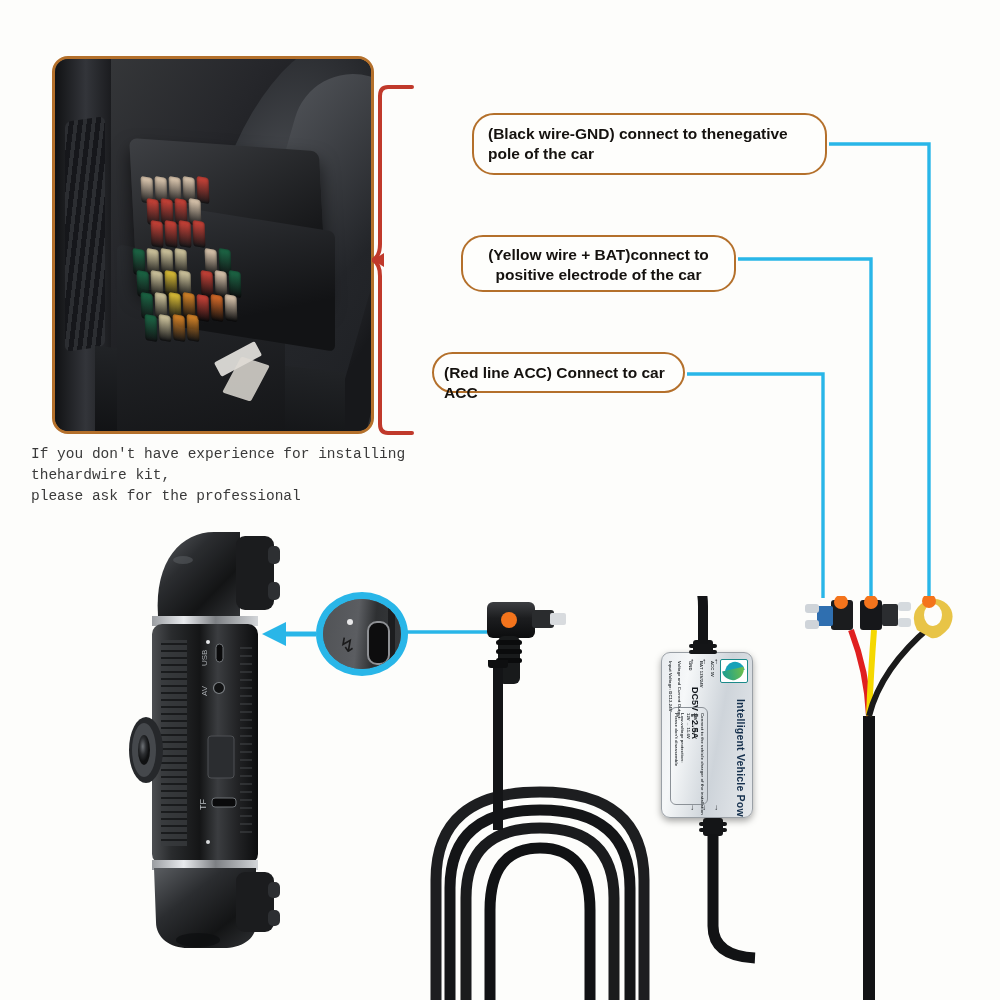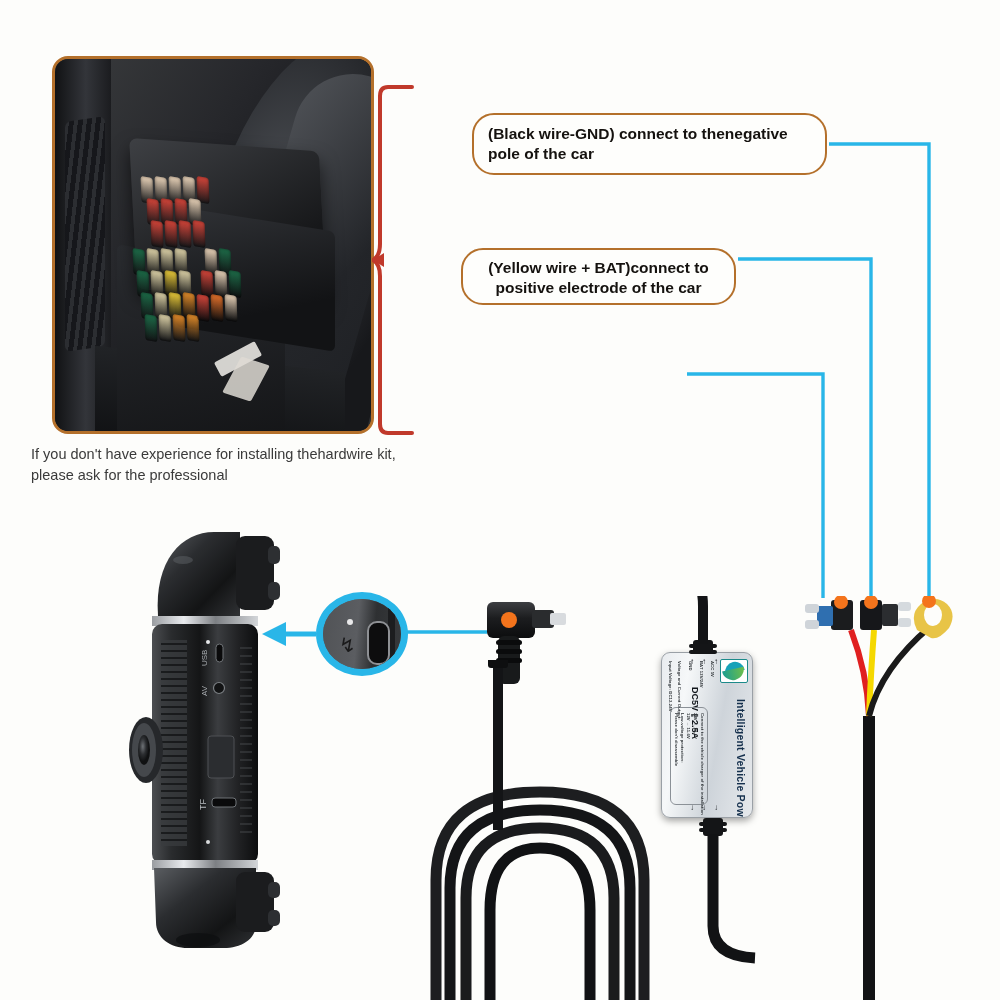--- a/index.html
+++ b/index.html
@@ -62,29 +62,29 @@
     background:#fefefc;
     color:#15120f;
     font-weight:bold;
     font-size:15.5px;
     line-height:1.32;
     padding:9px 12px 9px 14px;
     box-sizing:border-box;
   }
   #callout-gnd{left:472px;top:113px;width:355px;height:62px;}
   #callout-bat{left:461px;top:235px;width:275px;height:57px;
-      text-align:center;padding:8px 8px;margin-top:13px;}
+      text-align:center;padding:8px 8px;}
   #callout-acc{left:432px;top:352px;width:253px;height:41px;
       padding:9px 10px;}
 
   
   #install-note{
     position:absolute;left:31px;top:444px;width:420px;
     font-size:14.5px;line-height:1.45;color:#3a3a3a;
-    font-family:Liberation Sans, sans-serif;
+    font-family:Liberation Mono, monospace;
     white-space:pre-line;
   }
 
   
   .cam-wrap{position:absolute;left:128px;top:520px;width:165px;height:430px;}
 
   
   .magnifier{
     position:absolute;left:316px;top:592px;width:92px;height:84px;
     border:7px solid #29b6e8;border-radius:50%;overflow:hidden;
@@ -214,20 +214,21 @@
     <path d="M316 634 H286" fill="none" stroke="#29b6e8" stroke-width="5"></path>
     <path d="M286 622 L262 634 L286 646 Z" fill="#29b6e8"></path>
 
     <path d="M406 632 H487" fill="none" stroke="#29b6e8" stroke-width="3.4"></path>
   </svg>
 
   <div class="callout" id="callout-gnd">(Black wire-GND) connect to thenegative pole of the car</div>
 
   <div class="callout" id="callout-bat">(Yellow wire + BAT)connect to positive electrode of the car</div>
 
+  <div class="callout" id="callout-acc">(Red line ACC) Connect to car ACC</div>
 
   <div id="install-note">If you don't have experience for installing thehardwire kit,
 please ask for the professional</div>
 
   <svg class="cam-wrap" viewBox="0 0 165 430">
     <defs>
       <linearGradient id="gBody" x1="0" y1="0" x2="1" y2="0">
         <stop offset="0%" stop-color="#4c4e51"></stop>
         <stop offset="18%" stop-color="#2a2c2e"></stop>
         <stop offset="45%" stop-color="#141516"></stop>

